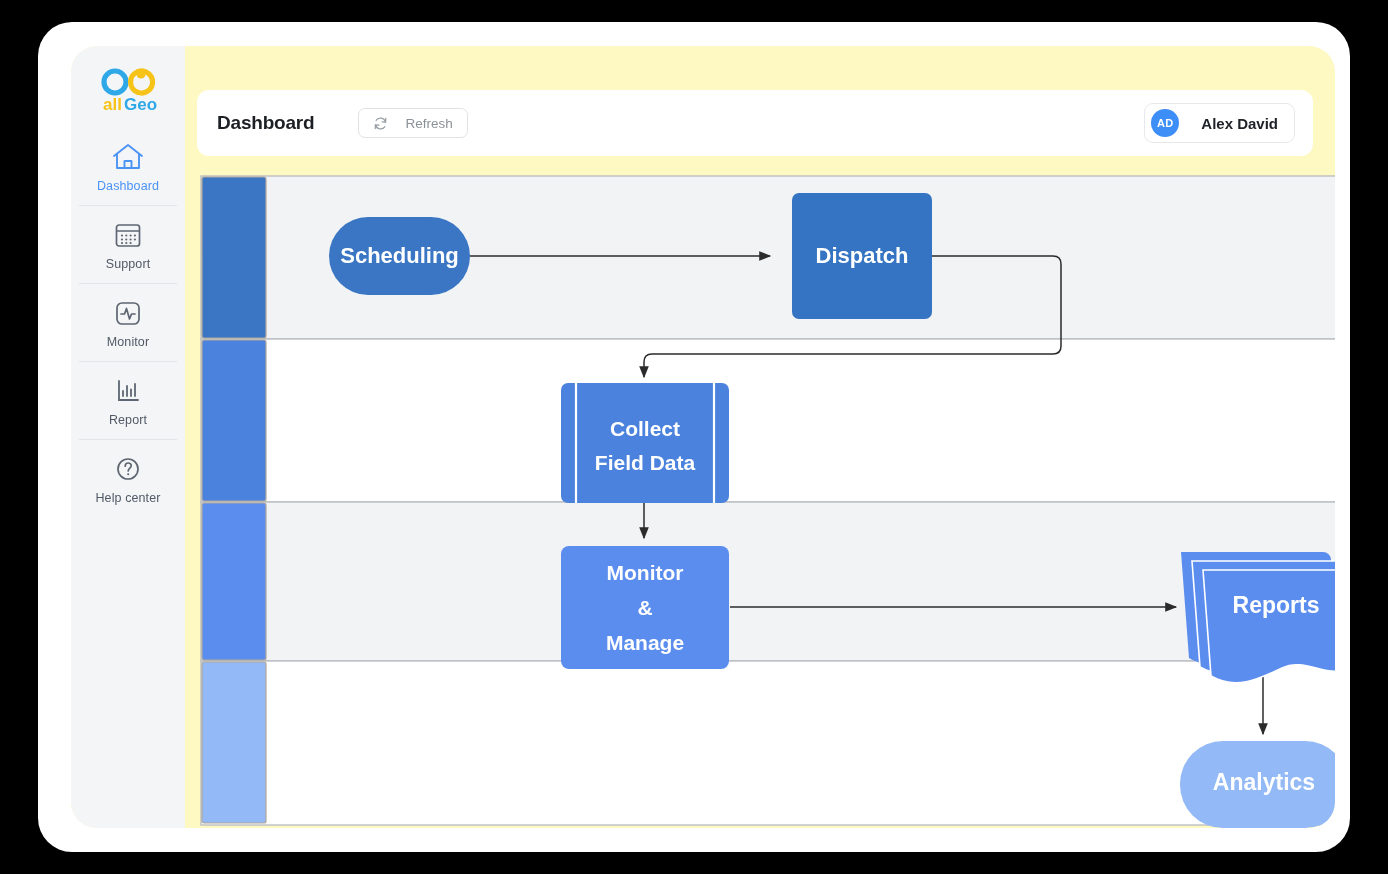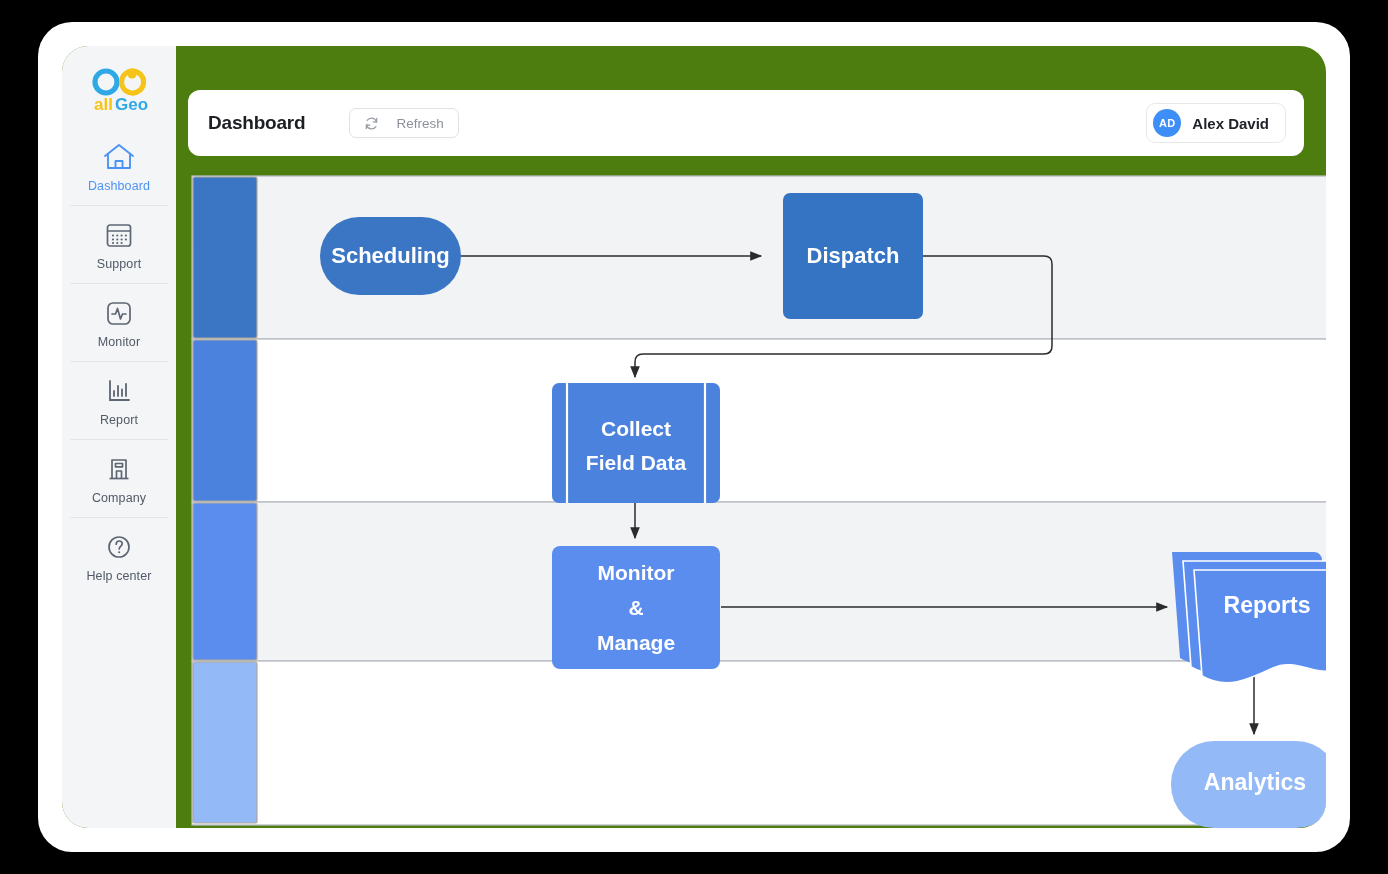--- a/index.html
+++ b/index.html
@@ -15,23 +15,23 @@
     position: absolute;
     left: 38px; top: 22px;
     width: 1312px; height: 830px;
     background: #ffffff;
     border-radius: 34px;
   }
 
   
   #app-shell {
     position: absolute;
-    left: 24px; top: 24px;
+    left: 33px; top: 24px;
     width: 1264px; height: 782px;
-    background: #4d7c0f;
+    background: #fef9c3;
     border-radius: 26px;
     overflow: hidden;
   }
 
   
   #sidebar {
     position: absolute;
     left: 0; top: 0;
     width: 114px; height: 782px;
     background: #f4f5f7;
@@ -99,21 +99,21 @@
   #refresh-label { font-size: 13.5px; color: #8b9199; }
   #user-chip {
     margin-left: auto;
     height: 40px;
     padding: 0 16px 0 6px;
     border: 1px solid #e6e8ec;
     border-radius: 9px;
     background: #ffffff;
     display: flex;
     align-items: center;
-    gap: 11px;
+    gap: 22px;
     cursor: pointer;
   }
   #user-avatar {
     width: 28px; height: 28px;
     border-radius: 50%;
     background: #3e8ef7;
     color: #ffffff;
     font-size: 11px;
     font-weight: bold;
     display: flex;
@@ -208,31 +208,20 @@
             <path d="M6 5 V24 H25"></path>
             <path d="M10 20 V15"></path>
               <path d="M14 20 V10"></path>
             <path d="M18 20 V13.5"></path>
               <path d="M22 20 V8"></path>
           </svg>
         </span>
         <span class="nav-label">Report</span>
       </div>
 
-      <div class="nav-item">
-        <span class="nav-icon">
-          <svg width="30" height="30" viewBox="0 0 30 30" fill="none" stroke="#5d6672" stroke-width="1.7" stroke-linejoin="round">
-            <path d="M8 24 V6 H22 V24"></path>
-            <path d="M5.5 24.5 H24.5"></path>
-            <rect x="11.5" y="9.5" width="7" height="3.3"></rect>
-            <path d="M12.5 24 V17 H17.5 V24"></path>
-          </svg>
-        </span>
-        <span class="nav-label">Company</span>
-      </div>
 
 
       <div class="nav-item">
         <span class="nav-icon">
           <svg width="30" height="30" viewBox="0 0 30 30" fill="none" stroke="#5d6672" stroke-width="1.7" stroke-linecap="round">
             <circle cx="15" cy="15" r="10"></circle>
             <path d="M12.2 12.2 C12.2 9.9 14 9 15.3 9 C17 9 18.2 10.2 18.2 11.8 C18.2 14 15.2 14.3 15.2 17"></path>
             <circle cx="15.2" cy="20.3" r="1.05" fill="#5d6672" stroke="none"></circle>
           </svg>
         </span>

